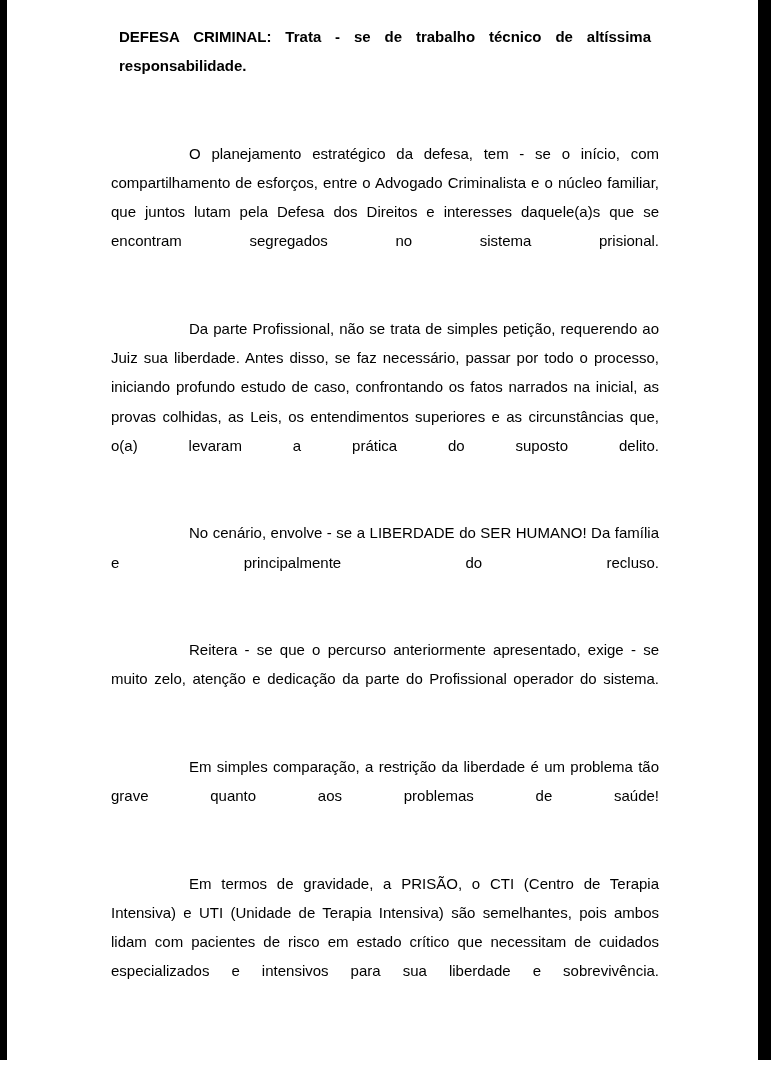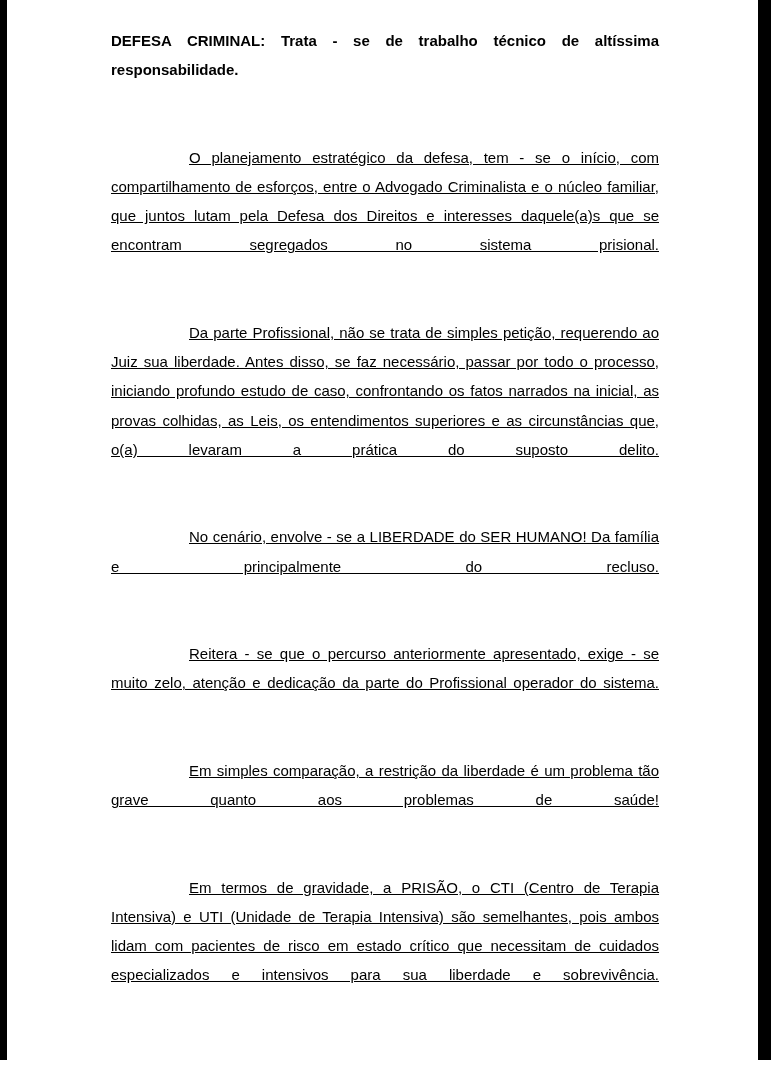--- a/index.html
+++ b/index.html
@@ -34,37 +34,37 @@
     font-size: 15px;
     line-height: 29.2px;
     color: #000000;
     text-align: justify;
     text-justify: inter-word;
     -webkit-hyphens: none;
     hyphens: none;
   }
 
   .doc-heading {
-    margin: 0;
-    padding-top: 26px;
+    margin: 8px;
+    padding-top: 14px;
     font-size: 15px;
     font-weight: bold;
     line-height: 29.2px;
     text-align: justify;
     text-justify: inter-word;
   }
 
   .para {
     margin: 0;
     padding-top: 0;
     text-indent: 78px;
     text-align: justify;
     text-justify: inter-word;
   }
-  .para.spaced { margin-top: 29.2px; text-decoration: underline; }
+  .para.spaced { margin-top: 29.2px; }
 
   
   .para::after, .doc-heading::after {
     content: "";
     display: inline-block;
     width: 100%;
   }
 </style>
 </head>
 <body>

